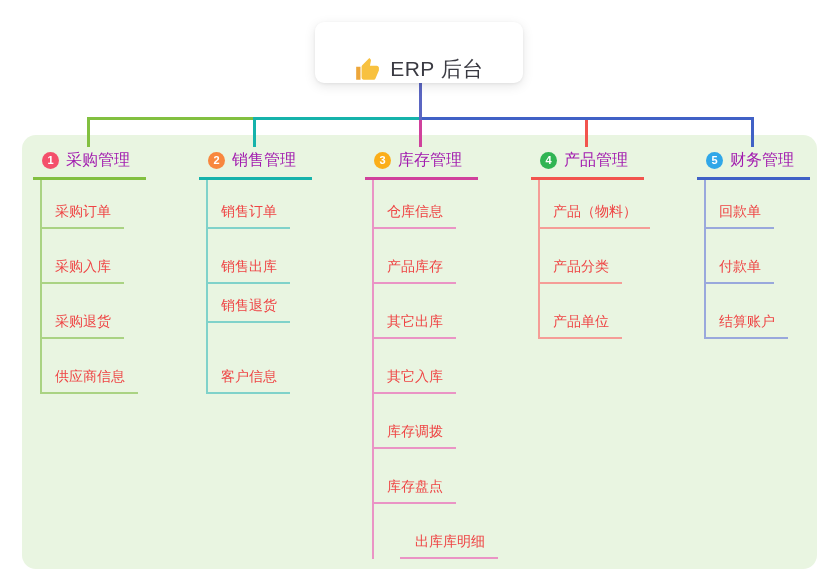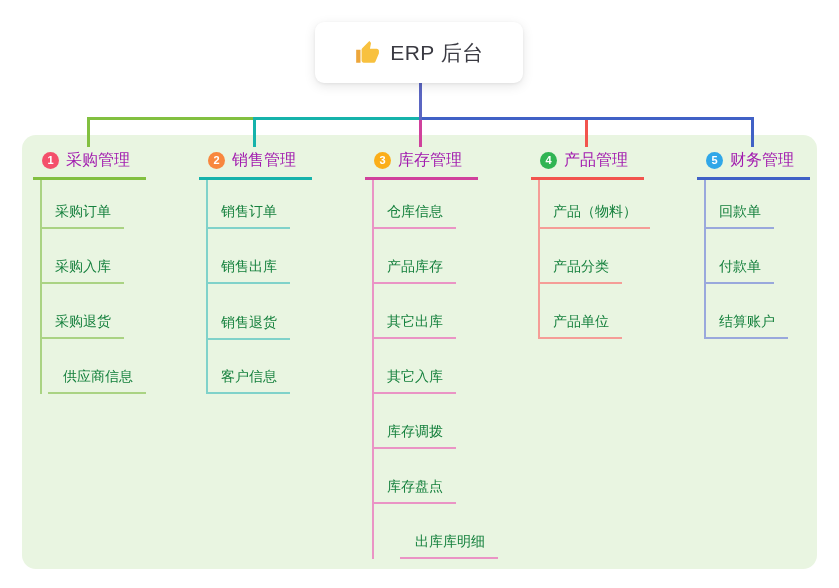--- a/index.html
+++ b/index.html
@@ -10,42 +10,42 @@
   }
   #panel{
     position:absolute;left:22px;top:135px;width:795px;height:434px;
     border-radius:14px;
   }
   
   #root-node{
     position:absolute;left:315px;top:22px;width:208px;height:61px;
     background:#ffffff;border-radius:9px;
     box-shadow:0 3px 12px rgba(0,0,0,0.10),0 1px 3px rgba(0,0,0,0.06);
-    display:flex;align-items:center;justify-content:center;gap:10px;
+    display:flex;align-items:flex-end;justify-content:center;gap:10px;
     z-index:3;
   }
   #root-node .root-label{
     font-size:21px;color:#3a3a42;font-weight:500;letter-spacing:0.5px;
   }
   .line{position:absolute;z-index:1;}
   
   .branch-title{
     position:absolute;box-sizing:border-box;width:113px;
     display:flex;align-items:center;gap:7px;
     padding:3px 0 6px 9px;z-index:2;white-space:nowrap;
   }
   .badge{
     width:17px;height:17px;border-radius:50%;flex:0 0 auto;
     color:#ffffff;font-size:11px;font-weight:bold;line-height:17px;
     text-align:center;
   }
   .branch-label{font-size:16px;color:#a21caf;font-weight:500;}
   .child-node{
     position:absolute;display:inline-block;white-space:nowrap;
-    padding:0 13px 7px 15px;font-size:14px;line-height:18px;color:#15803d;
+    padding:0 13px 7px 15px;font-size:14px;line-height:18px;color:#ef4444;
     z-index:2;
   }
 </style>
 </head>
 <body>
 
 <div id="canvas">
   <div id="panel" style="background: rgb(233, 245, 225);"></div>
 
   <div id="connectors">
@@ -72,29 +72,29 @@
 
   <div id="branches">
       <div class="branch-title" style="left: 33px; top: 147px; border-bottom: 3px solid rgb(130, 192, 64);">
         <span class="badge" style="background: rgb(244, 80, 107);">1</span>
         <span class="branch-label">采购管理</span>
       </div>
       <div class="line" style="left: 40px; top: 178px; width: 2px; height: 216px; background: rgb(170, 211, 131);"></div>
       <div class="child-node" style="left: 40px; top: 202px; border-bottom: 2px solid rgb(170, 211, 131);">采购订单</div>
       <div class="child-node" style="left: 40px; top: 257px; border-bottom: 2px solid rgb(170, 211, 131);">采购入库</div>
       <div class="child-node" style="left: 40px; top: 312px; border-bottom: 2px solid rgb(170, 211, 131);">采购退货</div>
-      <div class="child-node" style="left: 48px; top: 367px; border-bottom: 2px solid rgb(170, 211, 131);">供应商信息</div>
+      <div class="child-node" style="left: 40px; top: 367px; border-bottom: 2px solid rgb(170, 211, 131);">供应商信息</div>
       <div class="branch-title" style="left: 199px; top: 147px; border-bottom: 3px solid rgb(22, 179, 171);">
         <span class="badge" style="background: rgb(248, 135, 62);">2</span>
         <span class="branch-label">销售管理</span>
       </div>
       <div class="line" style="left: 206px; top: 178px; width: 2px; height: 216px; background: rgb(128, 210, 202);"></div>
       <div class="child-node" style="left: 206px; top: 202px; border-bottom: 2px solid rgb(128, 210, 202);">销售订单</div>
       <div class="child-node" style="left: 206px; top: 257px; border-bottom: 2px solid rgb(128, 210, 202);">销售出库</div>
-      <div class="child-node" style="left: 206px; top: 313px; border-bottom: 2px solid rgb(128, 210, 202);">销售退货</div>
+      <div class="child-node" style="left: 206px; top: 296px; border-bottom: 2px solid rgb(128, 210, 202);">销售退货</div>
       <div class="child-node" style="left: 206px; top: 367px; border-bottom: 2px solid rgb(128, 210, 202);">客户信息</div>
       <div class="branch-title" style="left: 365px; top: 147px; border-bottom: 3px solid rgb(208, 65, 156);">
         <span class="badge" style="background: rgb(251, 174, 25);">3</span>
         <span class="branch-label">库存管理</span>
       </div>
       <div class="line" style="left: 372px; top: 178px; width: 2px; height: 381px; background: rgb(234, 148, 197);"></div>
       <div class="child-node" style="left: 372px; top: 202px; border-bottom: 2px solid rgb(234, 148, 197); text-align: right;">仓库信息</div>
       <div class="child-node" style="left: 372px; top: 257px; border-bottom: 2px solid rgb(234, 148, 197);">产品库存</div>
       <div class="child-node" style="left: 372px; top: 312px; border-bottom: 2px solid rgb(234, 148, 197);">其它出库</div>
       <div class="child-node" style="left: 372px; top: 367px; border-bottom: 2px solid rgb(234, 148, 197);">其它入库</div>

